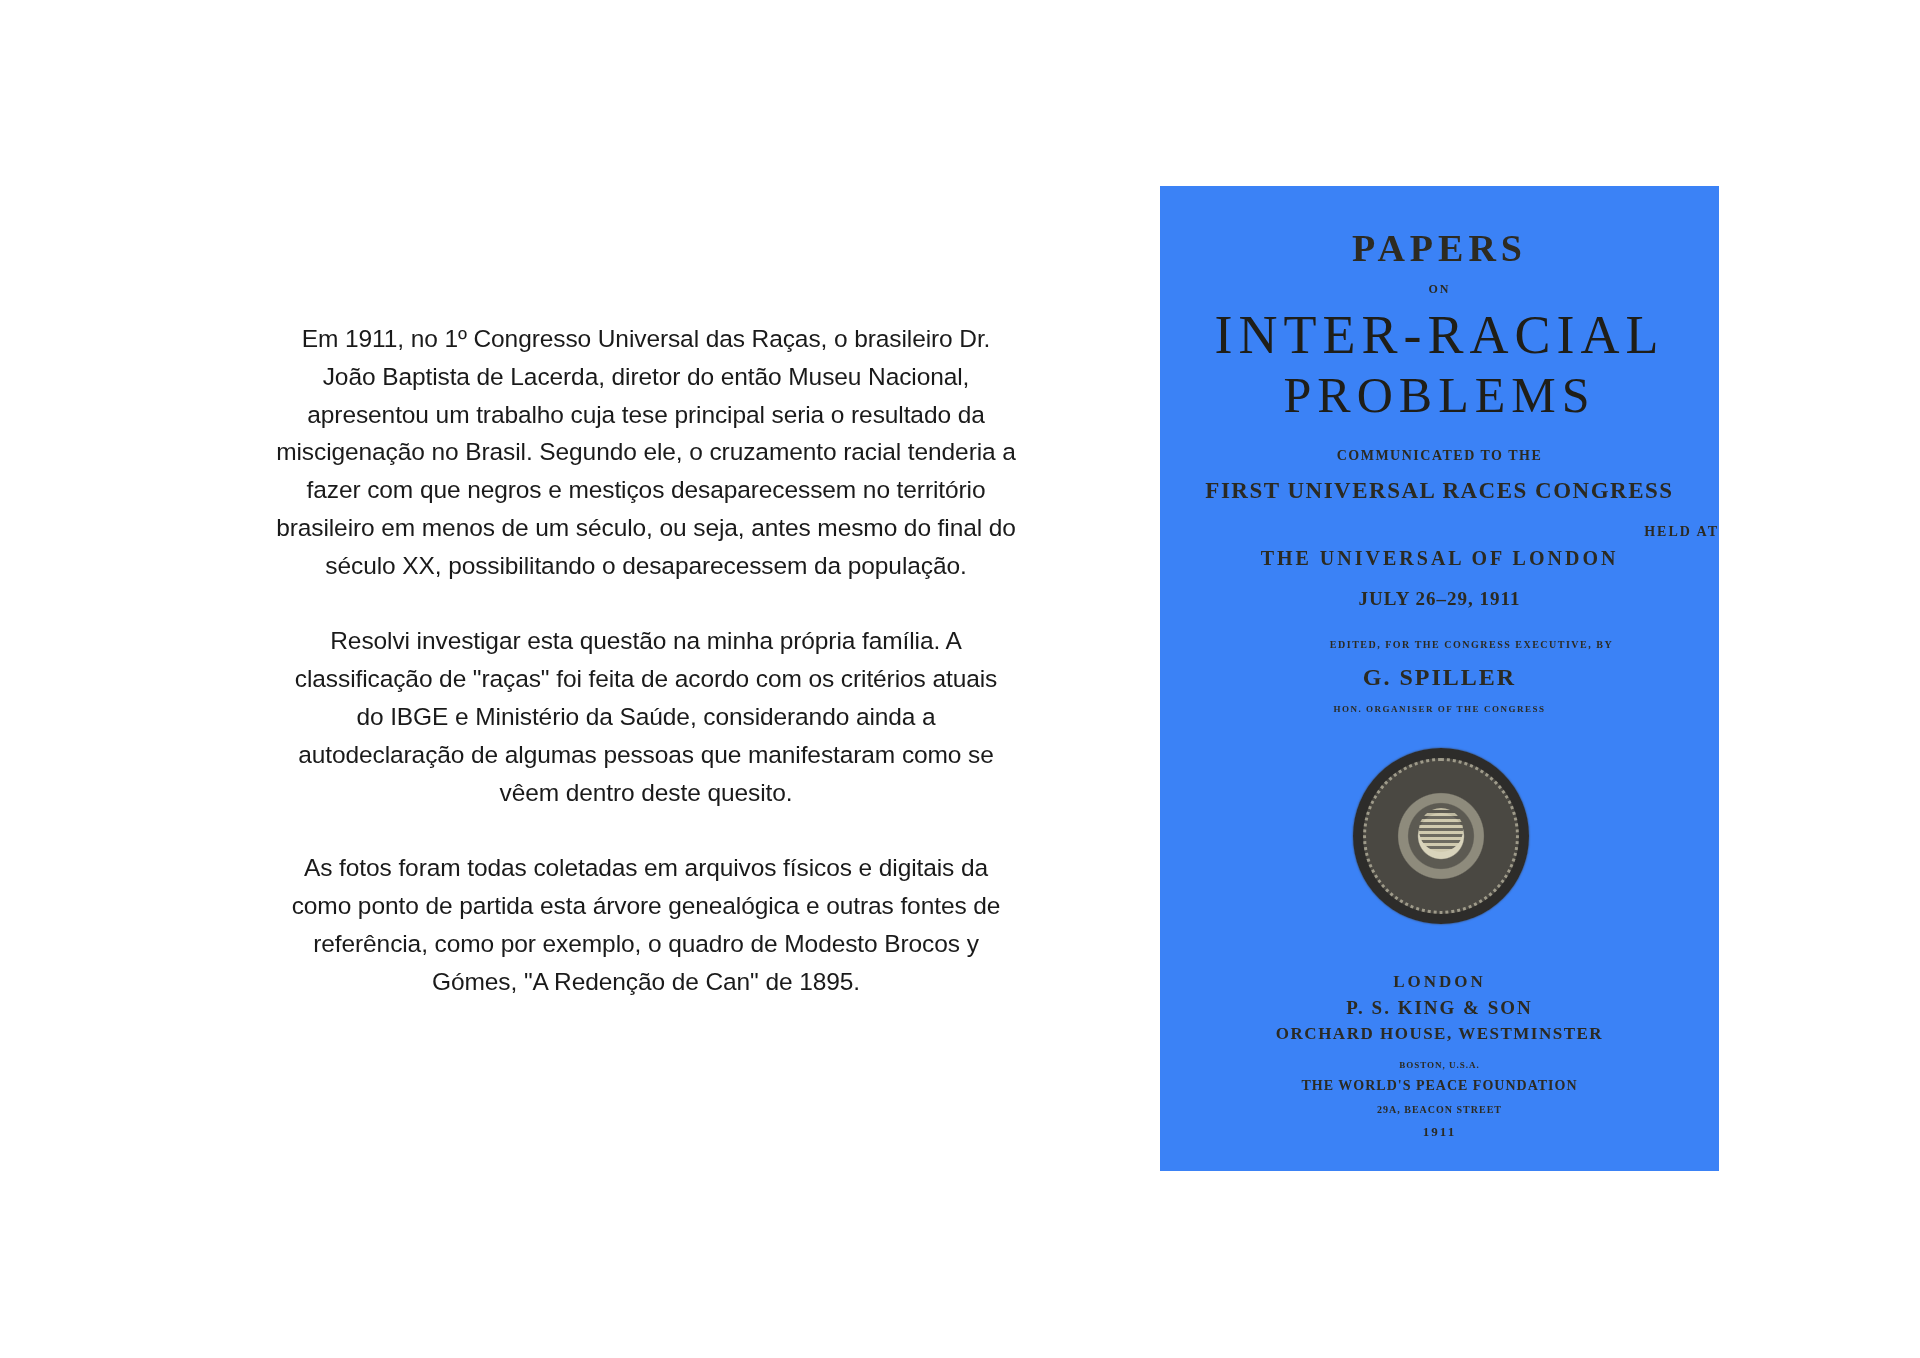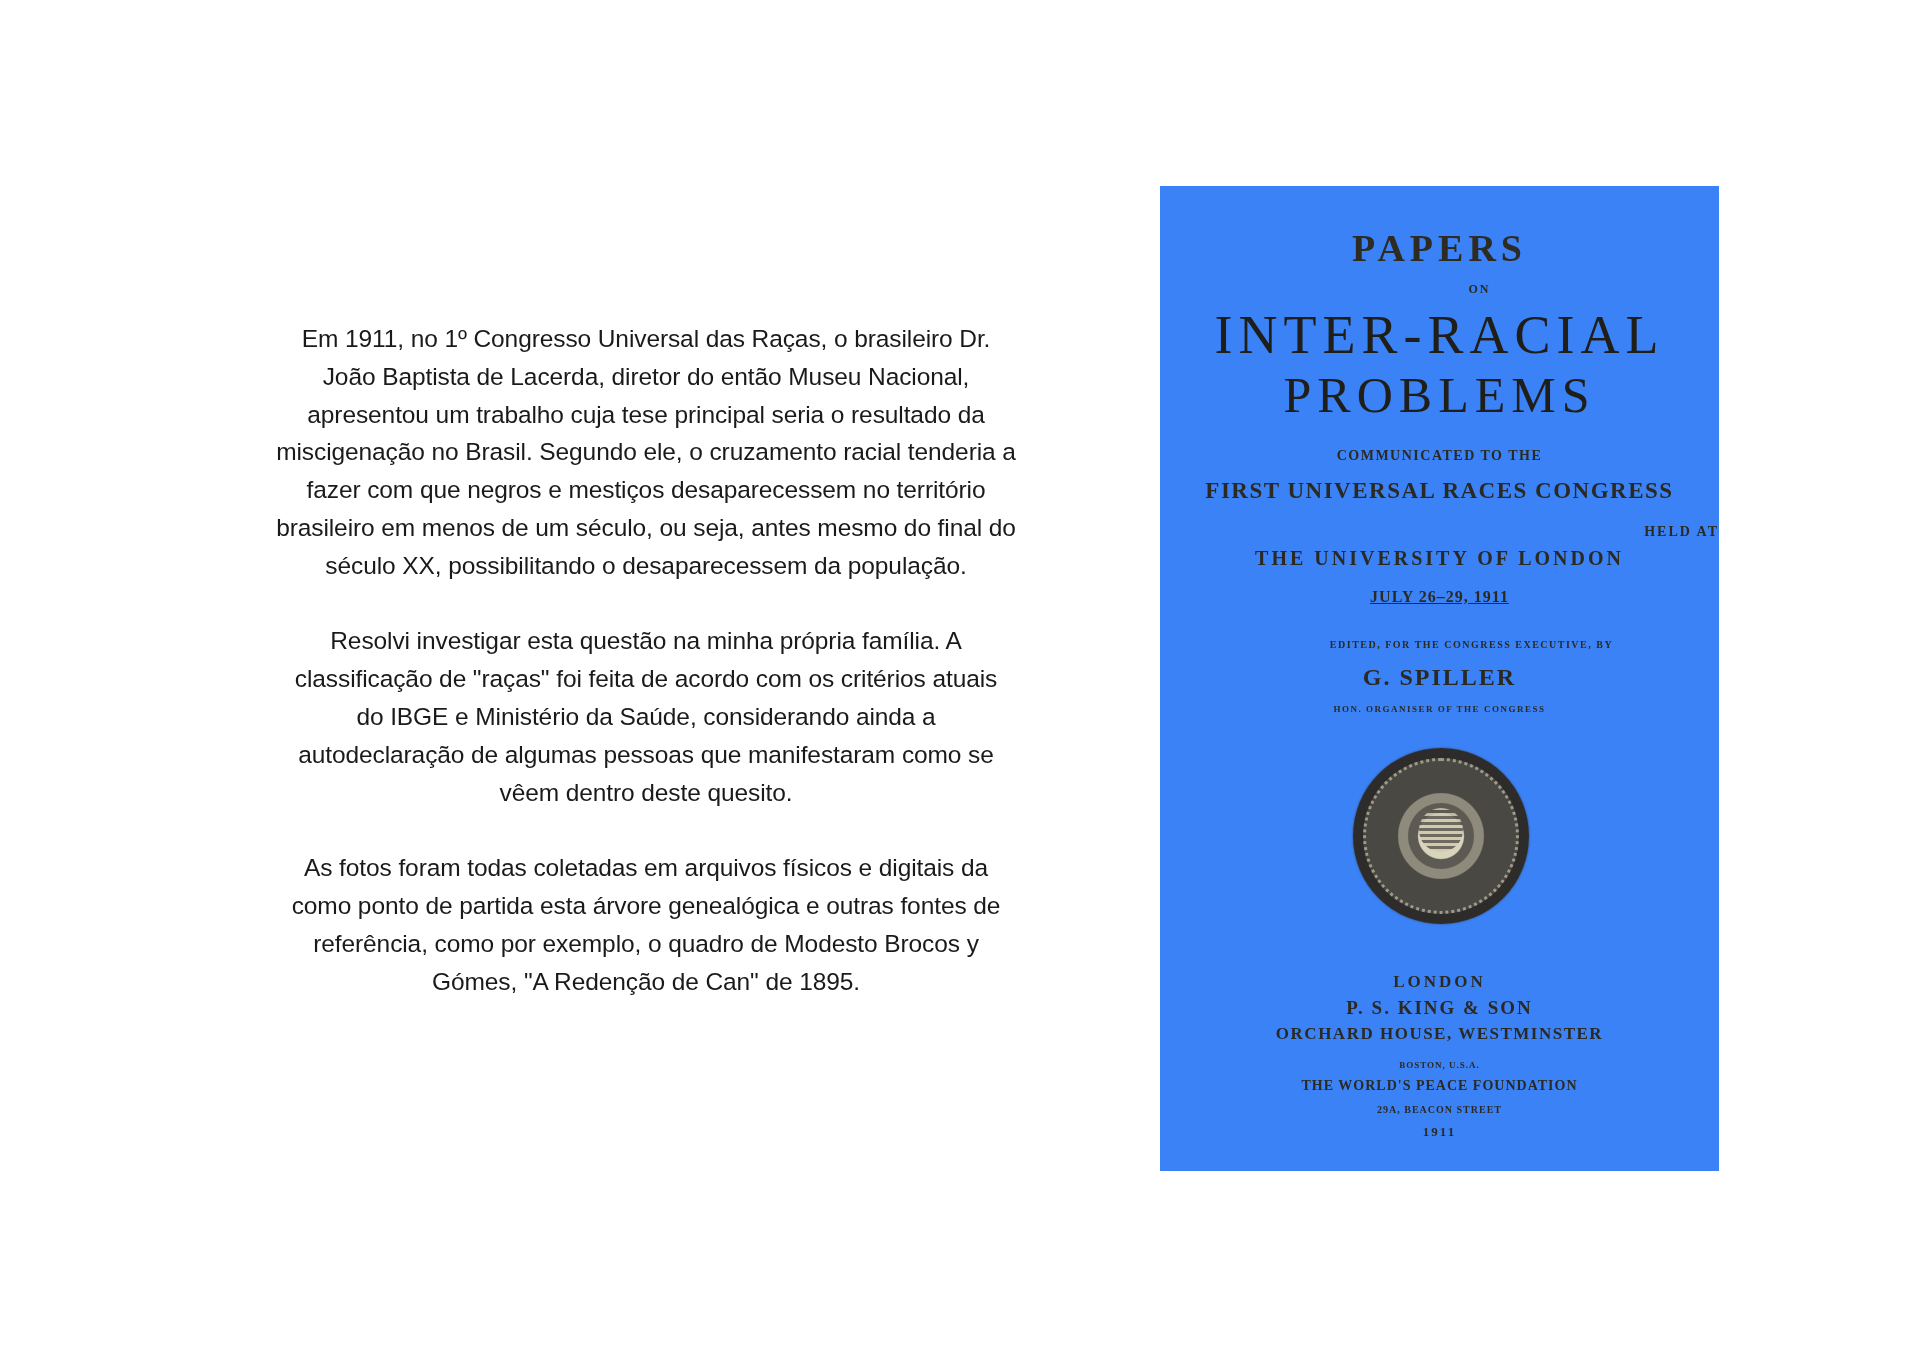--- a/index.html
+++ b/index.html
@@ -38,28 +38,28 @@
       top: 186px;
       width: 559px;
       height: 985px;
       background: #3b82f6;
       color: #2b2a22;
       font-family: "Liberation Serif", serif;
       text-align: center;
     }
     .cover .t { position: absolute; left: 0; width: 100%; white-space: nowrap; }
     .c-papers   { top: 40px;  font-size: 38px; letter-spacing: 5px; font-weight: bold; color:#2d2b22; }
-    .c-on       { top: 96px;  font-size: 12px; letter-spacing: 2px; font-weight: bold; margin-left: 40px; }
+    .c-on       { top: 96px;  font-size: 12px; letter-spacing: 2px; font-weight: bold; }
     .c-inter    { top: 118px; font-size: 54px; letter-spacing: 6px; color:#1f1e18; }
     .c-problems { top: 180px; font-size: 50px; letter-spacing: 6px; color:#1f1e18; }
     .c-comm     { top: 262px; font-size: 14px; letter-spacing: 1.5px; font-weight: bold; }
     .c-first    { top: 292px; font-size: 23px; letter-spacing: 1.5px; font-weight: bold; }
     .c-held     { top: 338px; font-size: 14px; letter-spacing: 2px; font-weight: bold; text-align: right; }
     .c-univ     { top: 361px; font-size: 20px; letter-spacing: 3px; font-weight: bold; }
-    .c-july     { top: 402px; font-size: 16px; letter-spacing: 1px; font-weight: bold; text-decoration: underline; }
+    .c-july     { top: 402px; font-size: 19px; letter-spacing: 1px; font-weight: bold; }
     .c-edited   { top: 453px; font-size: 10px; letter-spacing: 1.5px; font-weight: bold; margin-left: 32px; }
     .c-spiller  { top: 478px; font-size: 24px; letter-spacing: 2px; font-weight: bold; }
     .c-hon      { top: 518px; font-size: 9px;  letter-spacing: 1.5px; font-weight: bold; }
 
     .c-seal {
       position: absolute;
       left: 193px;
       top: 562px;
       width: 176px;
       height: 176px;
@@ -115,21 +115,21 @@
 </div>
 
 <div class="cover">
   <div class="t c-papers">PAPERS</div>
   <div class="t c-on">ON</div>
   <div class="t c-inter">INTER-RACIAL</div>
   <div class="t c-problems">PROBLEMS</div>
   <div class="t c-comm">COMMUNICATED TO THE</div>
   <div class="t c-first">FIRST UNIVERSAL RACES CONGRESS</div>
   <div class="t c-held">HELD AT</div>
-  <div class="t c-univ">THE UNIVERSITY OF LONDON</div>
+  <div class="t c-univ">THE UNIVERSAL OF LONDON</div>
   <div class="t c-july">JULY 26–29, 1911</div>
   <div class="t c-edited">EDITED, FOR THE CONGRESS EXECUTIVE, BY</div>
   <div class="t c-spiller">G. SPILLER</div>
   <div class="t c-hon">HON. ORGANISER OF THE CONGRESS</div>
 
   <div class="c-seal">
     <div class="ring"></div>
     <div class="globe"></div>
   </div>
 

